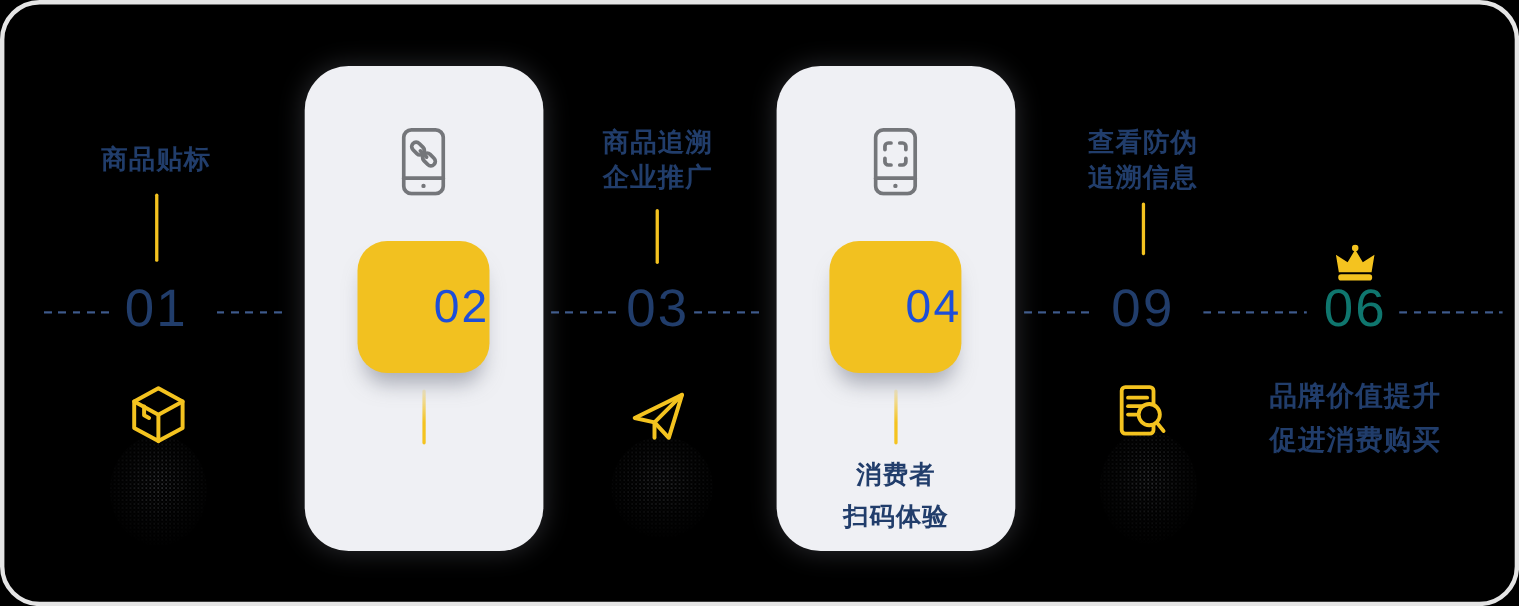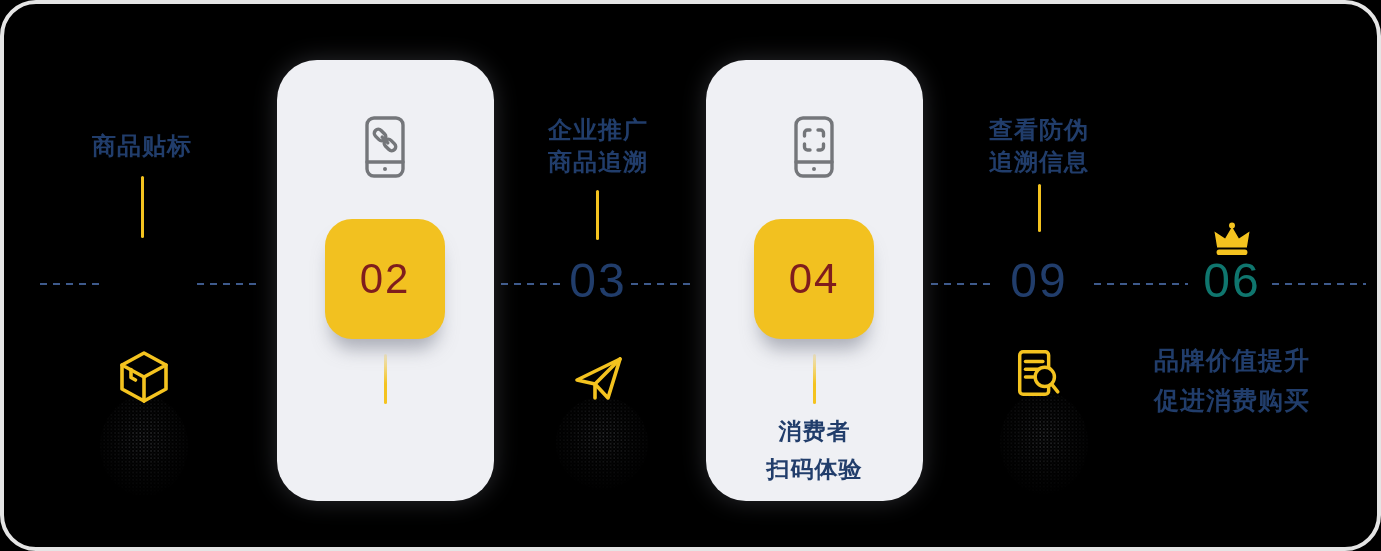--- a/index.html
+++ b/index.html
@@ -17,21 +17,21 @@
   .big-num{font-size:48px;font-weight:300;color:#213D6B;text-align:center;line-height:54px;letter-spacing:2px;}
   .big-num.yellow{color:#0f766e;}
   
   .card{
     width:217px;height:441px;background:#EFF0F4;border-radius:40px;
     box-shadow:0 0 24px rgba(190,196,212,0.22);
   }
   .num-square{
     position:absolute;left:48px;top:159px;width:120px;height:120px;border-radius:27px;
     background:#F2C120;box-shadow:0 16px 18px -6px rgba(105,110,125,0.5);
-    color:#7f1d1d;font-size:42px;font-weight:300;text-align:center;line-height:120px;letter-spacing:2px;
+    color:#1d4ed8;font-size:42px;font-weight:300;text-align:right;line-height:120px;letter-spacing:2px;
   }
   .card-vline{
     position:absolute;left:107px;top:294px;width:3px;height:50px;border-radius:2px;
     background:linear-gradient(to bottom,rgba(244,195,31,0.2),#F4C31F 60%);
   }
   .card-label{
     position:absolute;left:0;top:352px;width:100%;text-align:center;
     color:#213D6B;font-size:23px;font-weight:700;line-height:38px;letter-spacing:1px;
   }
   .s06-label{color:#213D6B;font-size:25px;font-weight:700;text-align:center;line-height:40px;letter-spacing:1px;}
@@ -61,20 +61,21 @@
   <div class="abs dash" style="left:497px;top:279px;width:62px"></div>
   <div class="abs dash" style="left:627px;top:279px;width:62px"></div>
   <div class="abs dash" style="left:927px;top:279px;width:62px"></div>
   <div class="abs dash" style="left:1090px;top:279px;width:94px"></div>
   <div class="abs dash" style="left:1268px;top:279px;width:94px"></div>
 
   <div class="abs step-label" style="left:28px;top:126px;width:220px">
     <span>商品贴标</span>
   </div>
   <div class="abs vline" style="left:137px;top:172px;height:62px"></div>
+  <div class="abs big-num" style="left:58px;top:250px;width:160px">01</div>
 
   <svg class="abs" style="left:92px;top:392px" width="96" height="108" viewBox="0 0 96 108">
     <ellipse cx="48" cy="50" rx="44" ry="50" fill="url(#grainDots)"></ellipse>
     <ellipse cx="48" cy="50" rx="46" ry="52" fill="url(#grainFade)"></ellipse>
   </svg>
 
   <svg class="abs" style="left:112px;top:345px" width="56" height="56" viewBox="0 0 56 56" fill="none" stroke="#F4C31F" stroke-width="3.6" stroke-linejoin="round" stroke-linecap="round">
     <path d="M28 4 L50 16 L28 28 L6 16 Z"></path>
     <path d="M6 16 V40 L28 52 V28"></path>
     <path d="M50 16 V40 L28 52"></path>
@@ -92,22 +93,22 @@
         <path d="M20 20 V28"></path>
       </g>
     </svg>
     <div class="num-square">
       <span>02</span>
     </div>
     <div class="card-vline"></div>
   </div>
 
   <div class="abs step-label" style="left:484px;top:110px;width:220px">
+    <div>商品追溯</div>
     <div>企业推广</div>
-    <div>商品追溯</div>
   </div>
   <div class="abs vline" style="left:592px;top:186px;height:50px"></div>
   <div class="abs big-num" style="left:514px;top:250px;width:160px">03</div>
   <svg class="abs" style="left:548px;top:392px" width="100" height="100" viewBox="0 0 100 100">
     <ellipse cx="50" cy="47" rx="46" ry="46" fill="url(#grainDots)"></ellipse>
     <ellipse cx="50" cy="47" rx="48" ry="48" fill="url(#grainFade)"></ellipse>
   </svg>
   <svg class="abs" style="left:568px;top:348px" width="56" height="56" viewBox="0 0 56 56" fill="none" stroke="#F4C31F" stroke-width="3.6" stroke-linejoin="round" stroke-linecap="round">
     <path d="M5 28 L48 7 L36 46 L23 32 Z"></path>
     <path d="M23 32 L48 7"></path>

